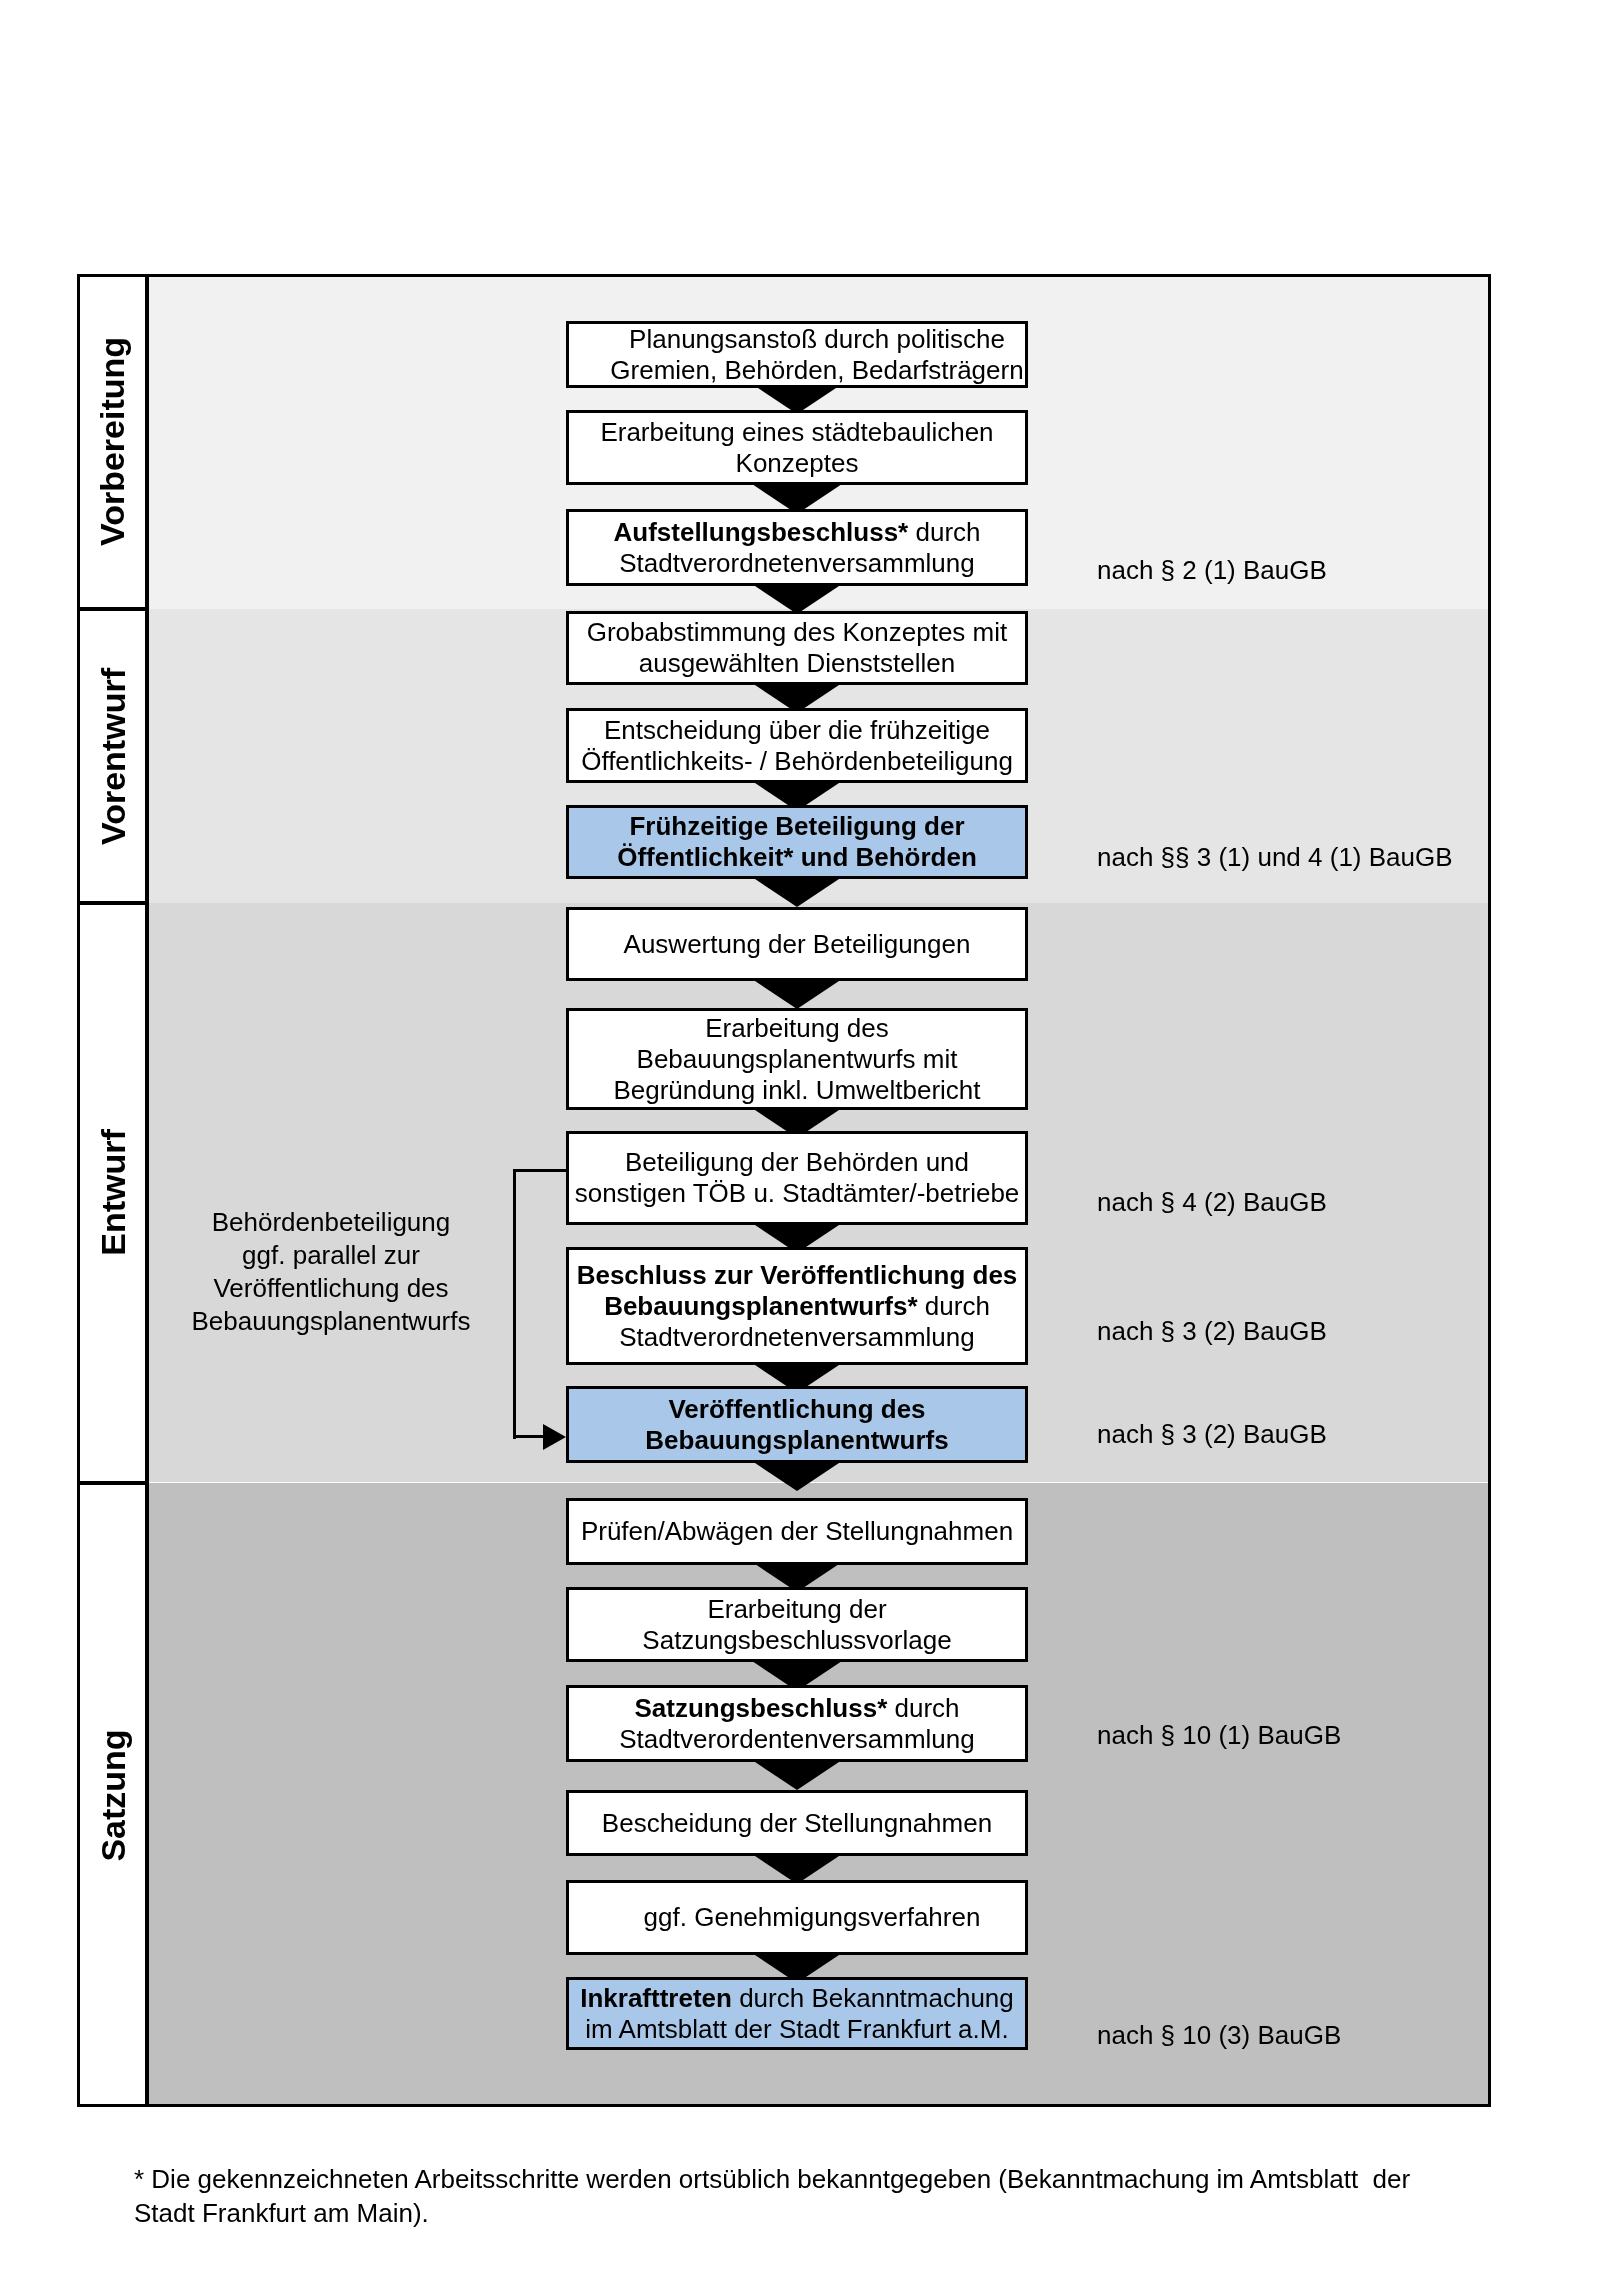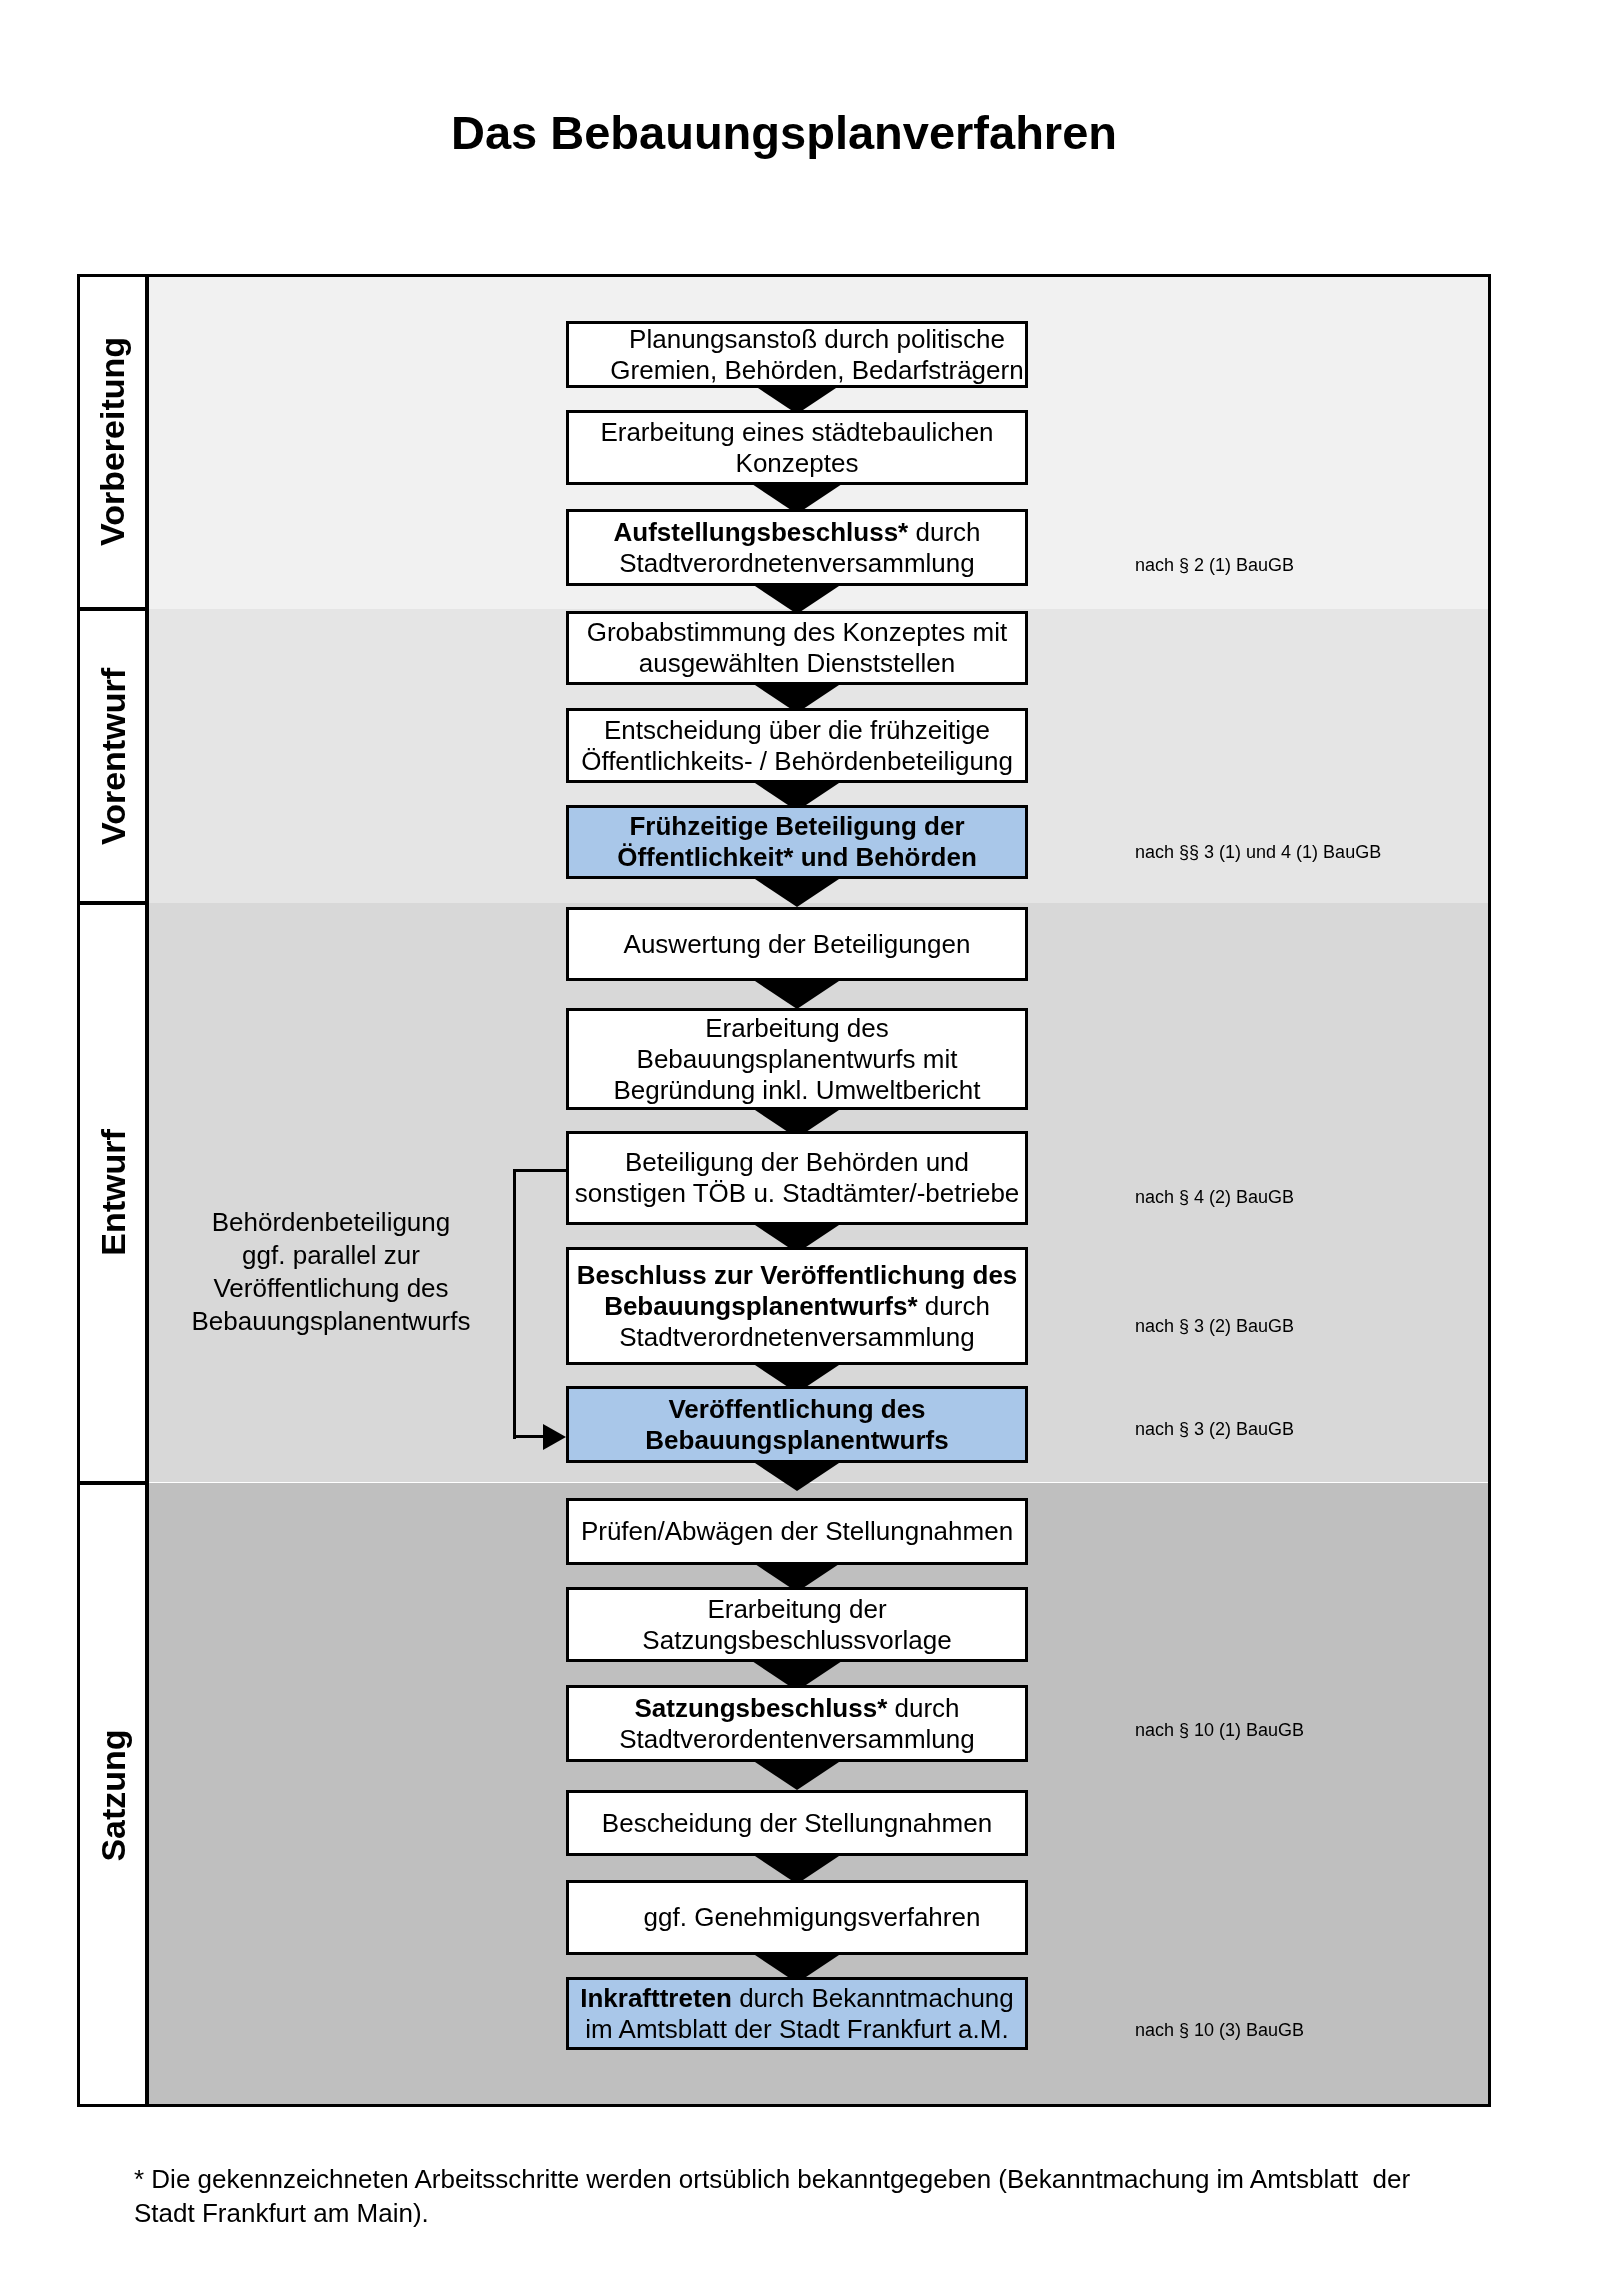--- a/index.html
+++ b/index.html
@@ -35,42 +35,41 @@
   
   .fbox { position:absolute; left:566px; width:462px; background:#fff;
           border:3.9px solid #000; box-sizing:border-box; z-index:3;
           display:flex; flex-direction:column; justify-content:center; align-items:center;
           text-align:center; font-size:26px; line-height:31px; }
   .fbox .line { white-space:nowrap; }
   .b { font-weight:bold; }
   .arrow { position:absolute; left:752px; width:0; height:0; z-index:2;
            border-left:45px solid transparent; border-right:45px solid transparent;
            border-top:30px solid #000; }
-  .ann { position:absolute; left:1135px; font-size:18px; white-space:nowrap; z-index:3; }
+  .ann { position:absolute; left:1097px; font-size:26px; white-space:nowrap; z-index:3; }
 
   
   .side-note { position:absolute; left:164px; top:1206px; width:334px; z-index:3;
                text-align:center; font-size:26px; line-height:33px; }
   .conn { position:absolute; background:#000; z-index:3; }
   #conn-top  { left:513px; top:1169px; width:53px;  height:3.3px; }
   #conn-vert { left:513px; top:1169px; width:3.3px;   height:270px; }
   #conn-bot  { left:513px; top:1435px; width:34px;  height:3.3px; }
   .conn-arrowhead { position:absolute; left:543px; top:1424px; width:0; height:0; z-index:3;
         border-top:13.7px solid transparent; border-bottom:13.7px solid transparent;
         border-left:23.6px solid #000; }
 
   .footnote { position:absolute; left:134px; top:2135px; width:1322px;
               font-size:26px; line-height:34px; white-space:pre-wrap;margin-top:27px; }
 </style>
 </head>
 <body>
 
 <div class="page">
 
-  <div class="title">Das Bebauungsplanverfahren</div>
 
   <div class="section-bg" id="sec1" style="background: rgb(241, 241, 241);"></div>
   <div class="section-bg" id="sec2" style="background: rgb(229, 229, 229);"></div>
   <div class="section-bg" id="sec3" style="background: rgb(216, 216, 216);"></div>
   <div class="section-bg" id="sec4" style="background: rgb(191, 191, 191);"></div>
 
   <div class="phase-cell" style="top:274px;height:335px">
     <span class="phase-label">Vorbereitung</span>
   </div>
   <div class="phase-cell" style="top:609px;height:295px">

